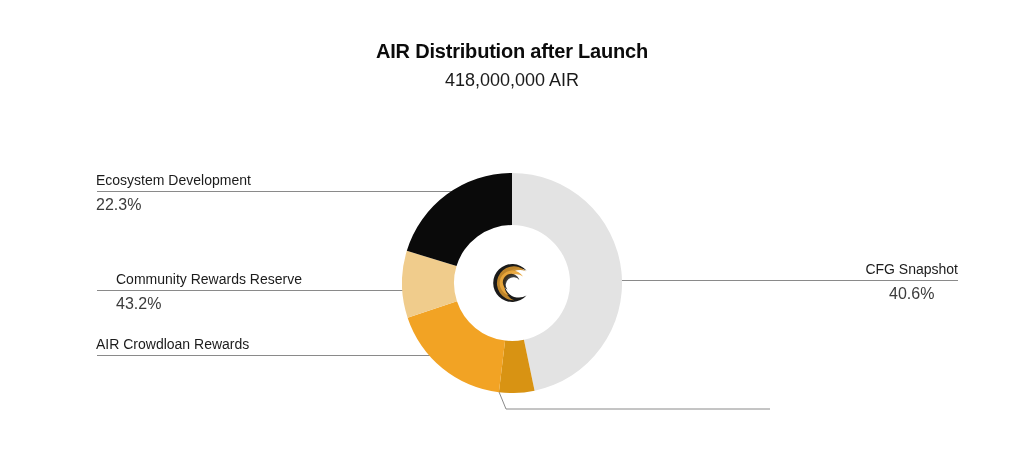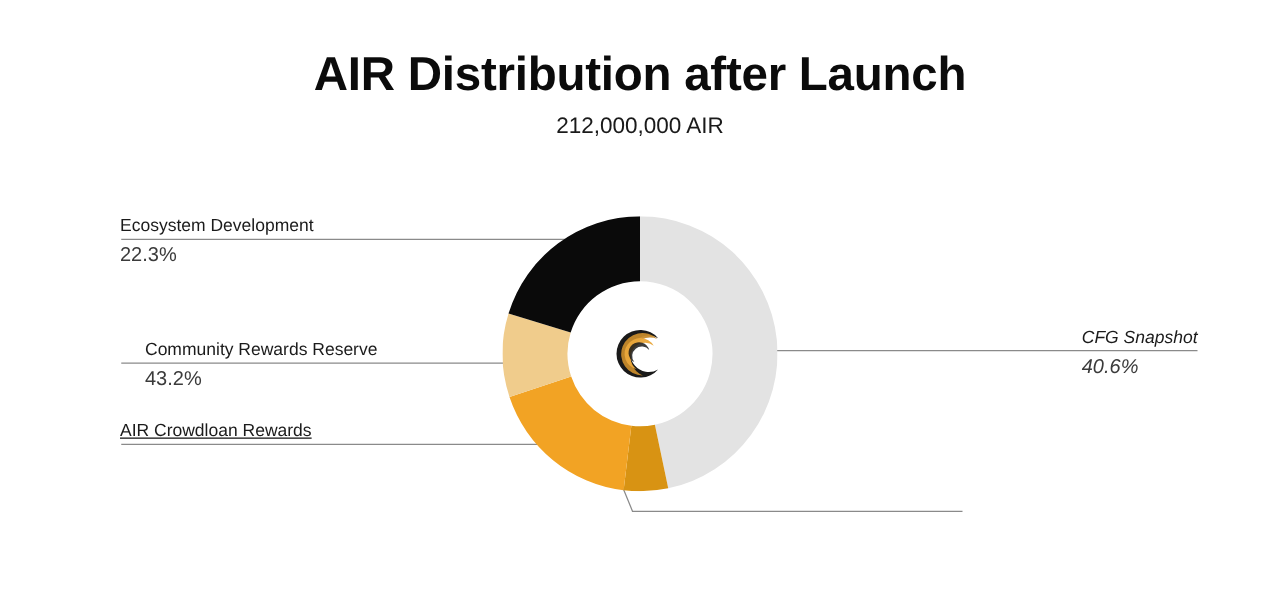--- a/index.html
+++ b/index.html
@@ -24,21 +24,21 @@
 
   
   .title-block {
     position: absolute;
     top: 40px;
     left: 0;
     width: 1024px;
     text-align: center;
   }
   .chart-title {
-    font-size: 38px;
+    font-size: 20px;
     font-weight: bold;
     letter-spacing: -0.2px;
     color: #0b0b0b;
     line-height: 1.1;
     margin: 0;
   }
   .chart-subtitle {
     font-size: 18px;
     font-weight: normal;
     color: #1a1a1a;
@@ -90,36 +90,36 @@
     display: block;
   }
   .callout .cl-value {
     font-size: 16px;
     color: #3b3b3b;
     white-space: nowrap;
     display: block;
     margin-top: 8px;
   }
   .callout.left  { text-align: left; }
-  .callout.right { text-align: left; font-style: italic; }
+  .callout.right { text-align: center; }
 
   .c-eco       { left: 96px;  top: 172px; }
   .c-community { left: 96px;  top: 271px; margin-left: 20px; }
-  .c-crowdloan { left: 96px;  top: 336px; text-decoration: underline; }
+  .c-crowdloan { left: 96px;  top: 336px; }
   .c-cfg       { right: 66px; top: 261px; }
   .c-network   { right: 254px; top: 391px; }
 </style>
 </head>
 <body style="background: rgb(255, 255, 255);">
 
 <div id="chart-root">
 
   <div class="title-block">
     <h1 class="chart-title">AIR Distribution after Launch</h1>
-    <p class="chart-subtitle">212,000,000 AIR</p>
+    <p class="chart-subtitle">418,000,000 AIR</p>
   </div>
 
   <svg class="leaders" viewBox="0 0 1024 473">
 
     <line x1="97" y1="191.5" x2="452" y2="191.5" stroke="#8A8A8A" stroke-width="1"></line>
 
     <line x1="97" y1="290.5" x2="410" y2="290.5" stroke="#8A8A8A" stroke-width="1"></line>
 
     <line x1="97" y1="355.5" x2="437" y2="355.5" stroke="#8A8A8A" stroke-width="1"></line>
 

